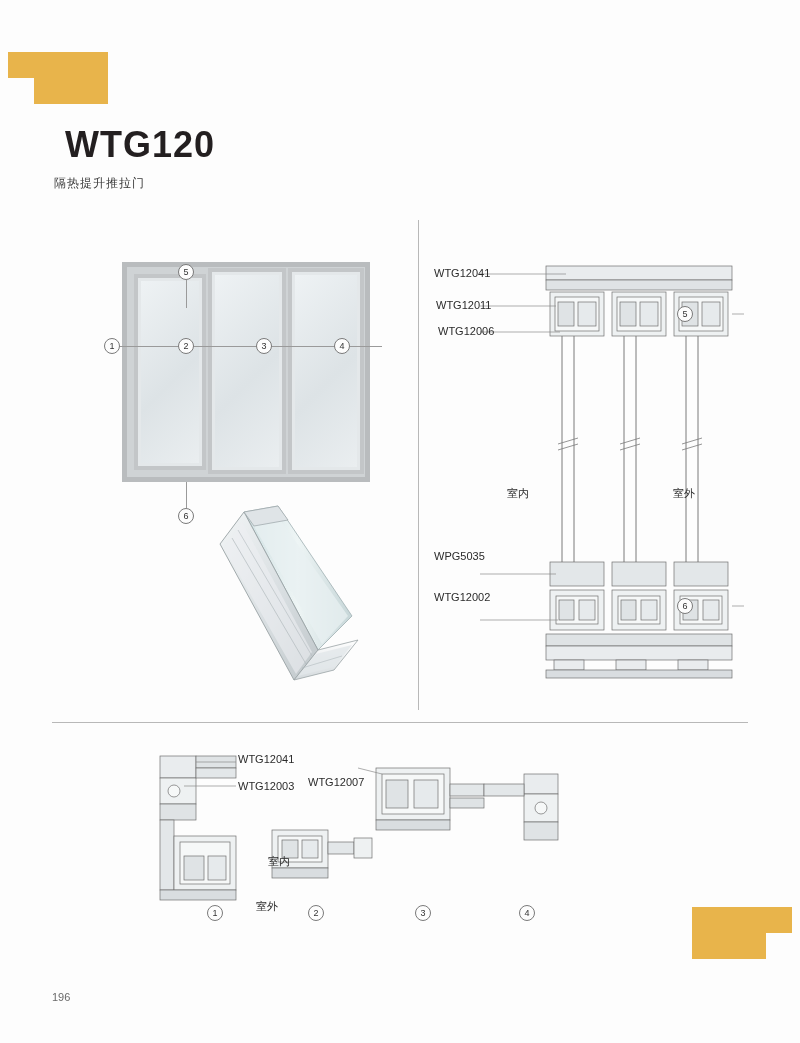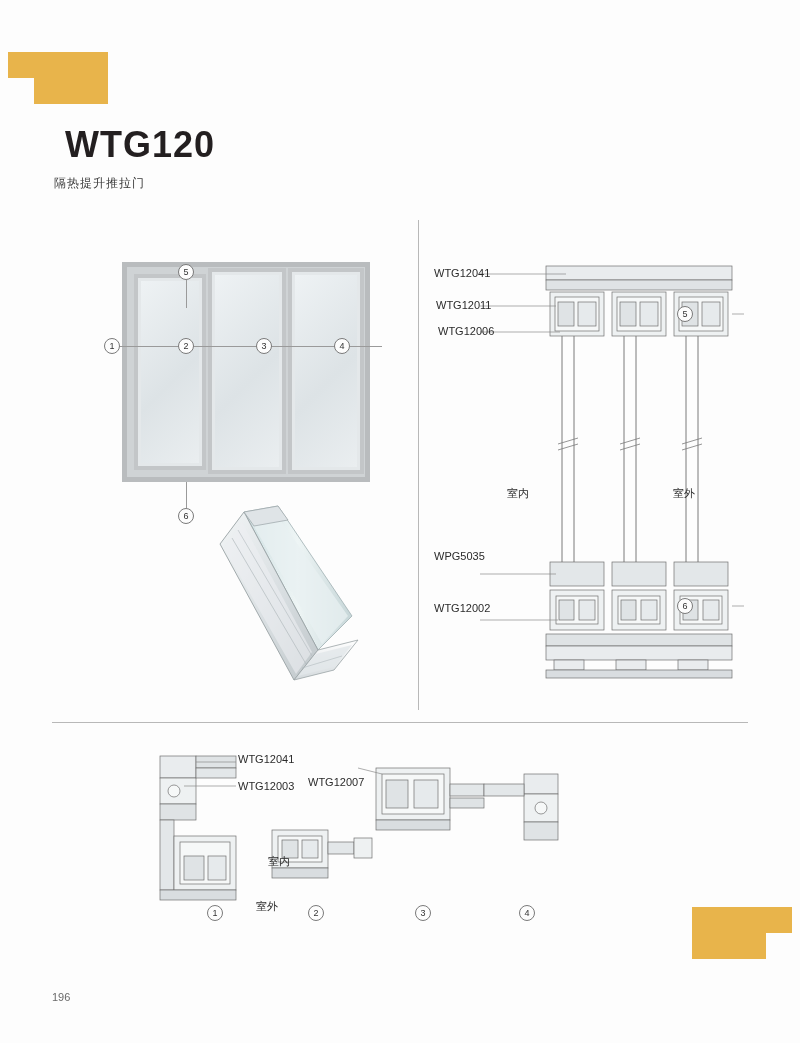--- a/index.html
+++ b/index.html
@@ -247,21 +247,21 @@
           <line x1="298" y1="70" x2="310" y2="70"></line>
           <line x1="298" y1="362" x2="310" y2="362"></line>
         </g>
       </svg>
     </div>
 
     <div class="lbl" style="left:382px; top:183px;">WTG12041</div>
     <div class="lbl" style="left:384px; top:215px;">WTG12011</div>
     <div class="lbl" style="left:386px; top:241px;">WTG12006</div>
     <div class="lbl" style="left:382px; top:466px;">WPG5035</div>
-    <div class="lbl" style="left:382px; top:518px;">WTG12002</div>
+    <div class="lbl" style="left:382px; top:507px;">WTG12002</div>
 
     <div class="lbl cjk" style="left:455px; top:402px;">室内</div>
     <div class="lbl cjk" style="left:621px; top:402px;">室外</div>
 
     <div class="cnum" style="left:625px; top:222px;">5</div>
     <div class="cnum" style="left:625px; top:514px;">6</div>
 
     <div class="sec-bottom">
       <svg width="560" height="190" viewBox="0 0 560 190">
         <g stroke="#6f6f6f" stroke-width="0.7" fill="#e9ecee">

